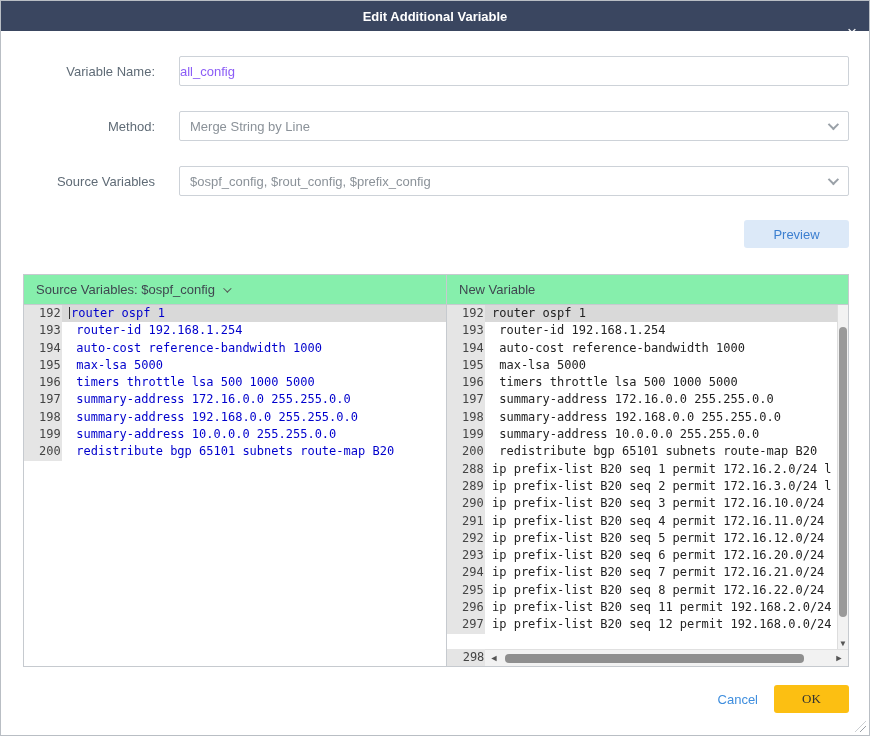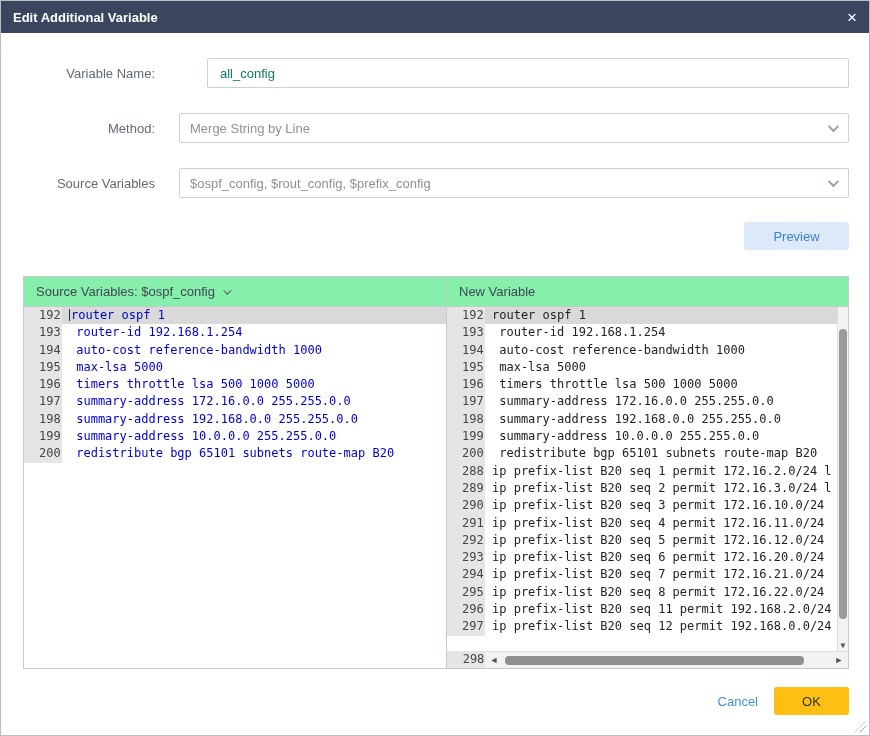--- a/index.html
+++ b/index.html
@@ -14,42 +14,42 @@
     position: absolute; inset: 0;
     border: 1px solid #b9bec4;
     background: #fff;
   }
   
   .titlebar {
     height: 30px;
     background: #3a4660;
     color: #fff;
     display: flex; align-items: center;
-    padding: 16px 12px;
-    font-size: 13px; font-weight: bold;
+    padding: 8px 12px;
+    font-size: 13px; font-weight: bold; flex-direction: column;
   }
   .close-btn {
     margin-left: auto;
     font-size: 17px; font-weight: normal;
     cursor: pointer; line-height: 1;
   }
   
   .form { padding: 0 20px 0 16px; }
   .form-row { display: flex; align-items: center; margin-top: 25px; gap: 12px; }
   .form-row label {
     width: 150px; flex: none;
     text-align: right; padding-right: 12px;
     color: #5f6b76; font-size: 13px;
   }
   .text-input {
     flex: 1; height: 30px;
     border: 1px solid #cdd2d8; border-radius: 2px;
-    padding: 0 12px; font-size: 13px; color: #0f766e;
+    padding: 0 0; font-size: 13px; color: #8b5cf6;
     font-family: "Liberation Sans", sans-serif;
-    outline: none; background: #fff; margin-left: 28px;
+    outline: none; background: #fff;
   }
   .select-box {
     flex: 1; height: 30px;
     border: 1px solid #cdd2d8; border-radius: 2px;
     display: flex; align-items: center; justify-content: space-between;
     padding: 0 12px 0 10px;
     font-size: 13px; color: #8b9299;
     cursor: pointer; background: #fff;
   }
   .chevron {
@@ -151,21 +151,21 @@
   .footer {
     display: flex; justify-content: flex-end; align-items: center;
     gap: 16px; margin-top: 18px; padding-right: 20px;
   }
   .cancel-link { color: #3f8ede; font-size: 13px; cursor: pointer; }
   .ok-btn {
     background: #fcbf12; color: #333;
     border: none; border-radius: 3px;
     height: 28px; width: 75px;
     font-size: 13px; cursor: pointer;
-    font-family: Liberation Sans, sans-serif;
+    font-family: Liberation Serif, serif;
   }
   .resize-grip {
     position: absolute; right: 3px; bottom: 3px;
     width: 11px; height: 11px;
     background: repeating-linear-gradient(135deg, transparent 0 3px, #9aa0a6 3px 4px);
     clip-path: polygon(100% 0, 100% 100%, 0 100%);
     cursor: nwse-resize;
   }
 </style>
 </head>

